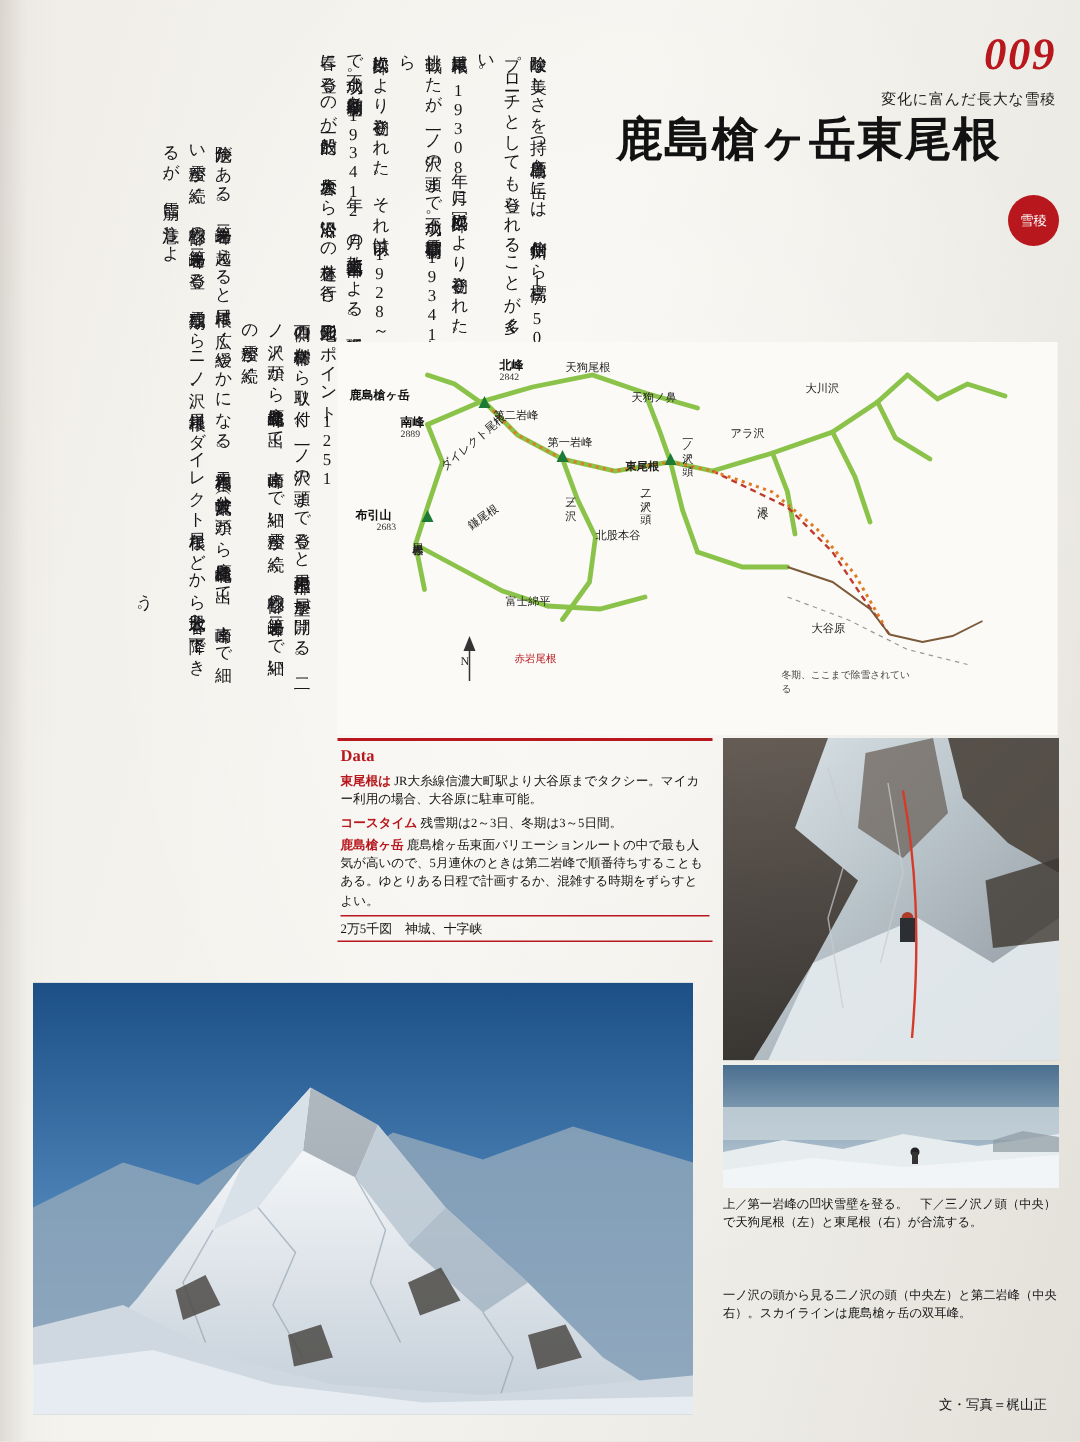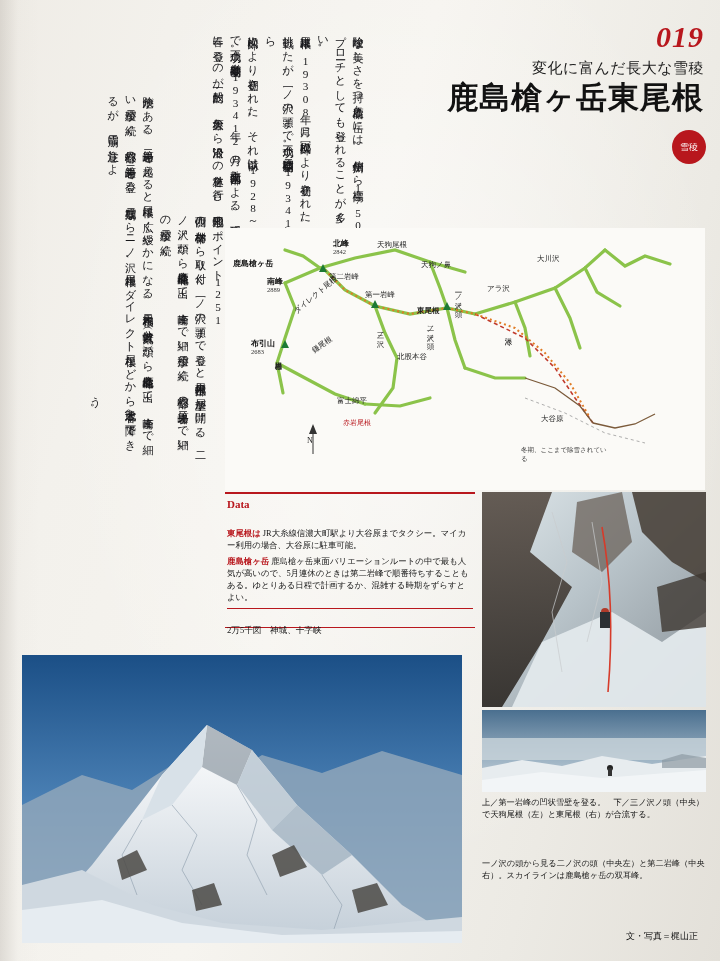--- a/index.html
+++ b/index.html
@@ -21,25 +21,25 @@
     pointer-events:none;
   }
 
   
   .hdr{position:absolute;right:16px;top:22px;width:330px;text-align:right;}
   .num{
     font-family:"Liberation Serif", serif;
     font-style:italic;font-weight:bold;font-size:30px;color:#b8171d;
     letter-spacing:1px;line-height:1;
   }
-  .subttl{font-size:15px;color:#1b1b1b;margin-top:7px;letter-spacing:0.5px;}
+  .subttl{font-size:10px;color:#1b1b1b;margin-top:7px;letter-spacing:0.5px;}
   .area{font-size:10.5px;color:#b8171d;margin-top:6px;font-weight:bold;}
   .ttl{
     font-size:31px;font-weight:bold;color:#121212;margin-top:2px;
-    letter-spacing:1px;line-height:1.15;
+    letter-spacing:1px;line-height:1.15;text-align:center;
   }
   .stamp{
     position:absolute;right:-2px;top:108px;width:34px;height:34px;border-radius:50%;
     background:#b8171d;color:#fff;font-size:9px;line-height:11px;
     display:flex;align-items:center;justify-content:center;text-align:center;
     letter-spacing:0;
   }
 
   
   .bodytext{
@@ -64,43 +64,43 @@
   .maplabel.el{font-size:6.5px;color:#333;}
   .maplabel.rd{color:#b8171d;font-size:7px;}
   .compass{position:absolute;font-size:8px;color:#222;text-align:center;}
 
   
   .databox{
     position:absolute;left:225px;top:492px;width:250px;height:136px;
     border-top:2px solid #b8171d;border-bottom:1px solid #b8171d;
     padding:4px 2px 0 2px;box-sizing:border-box;
   }
-  .dtitle{font-size:11px;font-weight:bold;color:#b8171d;margin-bottom:18px;}
+  .dtitle{font-size:11px;font-weight:bold;color:#b8171d;margin-bottom:5px;}
   .drow{font-size:8.4px;line-height:12.3px;color:#141414;margin-bottom:3px;}
   .dkey{color:#b8171d;font-weight:bold;}
-  .dfoot{font-size:8.6px;color:#141414;border-top:1px solid #b8171d;padding-top:16px;margin-top:2px;}
+  .dfoot{font-size:8.6px;color:#141414;border-top:1px solid #b8171d;padding-top:3px;margin-top:2px;}
 
   
   .photo{position:absolute;overflow:hidden;}
   .ph-right-top{left:482px;top:492px;width:224px;height:215px;}
   .ph-right-bot{left:482px;top:710px;width:224px;height:82px;}
   .ph-main{left:22px;top:655px;width:440px;height:288px;}
 
   .cap{position:absolute;font-size:8.2px;line-height:12.4px;color:#151515;}
   .cap1{left:482px;top:797px;width:224px;}
   .cap2{left:482px;top:858px;width:224px;}
   .credit{position:absolute;right:22px;bottom:18px;font-size:9px;color:#151515;}
 </style>
 </head>
 <body>
 
 <div class="page">
 
   <div class="hdr">
-    <div class="num">019</div>
+    <div class="num">009</div>
     <div class="subttl">変化に富んだ長大な雪稜</div>
     <div class="ttl">鹿島槍ヶ岳東尾根</div>
     <div class="stamp">雪稜</div>
   </div>
 
   <div class="bodytext">
     <div class="col" style="height:400px">峻険な美しさを持つ鹿島槍ヶ岳には、信州側から標高1750ｍの東尾根と天狗尾根が突き上げている。天狗尾根は鹿島槍北峰へのアプローチとしても登られることが多く、東尾根は鹿島槍東面バリエーションルートの中で、最も人気が高い。</div>
     <div class="col" style="height:400px">東尾根は、1930年8月に冠松次郎により初登された。それ以前は1928～30年に3回、京大山岳部が積雪期に挑戦したが、一ノ沢の頭まで不成功。積雪期初登は1934年12月の立教大山岳部による。現在では雪のあるあるから</div>
     <div class="col" style="height:400px">松次郎により初登された。それ以前は1928～30年に3回、京大山岳部が積雪期に挑戦したが、一ノ沢の頭まで不成功。厳冬期初登は1934年12月の立教大山岳部による。現在では雪のあるあるからいのだ。</div>
     <div class="col" style="height:400px">春に登るのが一般的だ。大谷原から冷沢沿いの林道を行き、地形図のポイント1251</div>
@@ -157,50 +157,54 @@
       <g stroke="#999" stroke-width="0.8" fill="none" stroke-dasharray="3 3">
         <path d="M300 170 L340 185 L380 205 L420 215"></path>
       </g>
     </svg>
 
     <div class="maplabel pk" style="left:8px;top:30px">鹿島槍ヶ岳</div>
     <div class="maplabel pk" style="left:108px;top:10px">北峰</div>
     <div class="maplabel el" style="left:108px;top:20px">2842</div>
     <div class="maplabel pk" style="left:42px;top:48px">南峰</div>
     <div class="maplabel el" style="left:42px;top:58px">2889</div>
-    <div class="maplabel pk" style="left:26px;top:110px">布引山</div>
+    <div class="maplabel pk" style="left:12px;top:110px">布引山</div>
     <div class="maplabel el" style="left:26px;top:120px">2683</div>
 
     <div class="maplabel" style="left:152px;top:12px">天狗尾根</div>
     <div class="maplabel" style="left:196px;top:32px">天狗ノ鼻</div>
     <div class="maplabel" style="left:140px;top:62px">第一岩峰</div>
     <div class="maplabel" style="left:104px;top:44px">第二岩峰</div>
     <div class="maplabel" style="left:192px;top:78px;font-weight:bold">東尾根</div>
     <div class="maplabel" style="left:228px;top:60px;writing-mode:vertical-rl">一ノ沢ノ頭</div>
     <div class="maplabel" style="left:200px;top:92px;writing-mode:vertical-rl">二ノ沢ノ頭</div>
     <div class="maplabel" style="left:64px;top:62px;transform:rotate(-40deg)">ダイレクト尾根</div>
     <div class="maplabel" style="left:86px;top:112px;transform:rotate(-35deg)">鎌尾根</div>
     <div class="maplabel" style="left:48px;top:128px;writing-mode:vertical-rl">赤岩尾根</div>
     <div class="maplabel" style="left:172px;top:124px">北股本谷</div>
     <div class="maplabel" style="left:150px;top:98px;writing-mode:vertical-rl">三ノ沢</div>
     <div class="maplabel" style="left:262px;top:56px">アラ沢</div>
     <div class="maplabel" style="left:312px;top:26px">大川沢</div>
     <div class="maplabel" style="left:278px;top:104px;writing-mode:vertical-rl">冷沢</div>
     <div class="maplabel" style="left:112px;top:168px">富士綿平</div>
-    <div class="maplabel rd" style="left:118px;top:190px">赤岩尾根</div>
+    <div class="maplabel rd" style="left:118px;top:206px">赤岩尾根</div>
     <div class="maplabel" style="left:316px;top:186px">大谷原</div>
     <div class="maplabel" style="left:296px;top:218px;color:#444;font-size:6.5px;width:90px;white-space:normal">冬期、ここまで除雪されている</div>
     <div class="compass" style="left:82px;top:208px">N</div>
   </div>
 
   <div class="databox">
     <div class="dtitle">Data</div>
     <div class="drow">
       <span class="dkey">東尾根は</span>
       <span>JR大糸線信濃大町駅より大谷原までタクシー。マイカー利用の場合、大谷原に駐車可能。</span>
+    </div>
+    <div class="drow">
+      <span class="dkey">コースタイム</span>
+      <span>残雪期は2～3日、冬期は3～5日間。</span>
     </div>
     <div class="drow">
       <span class="dkey">鹿島槍ヶ岳</span>
       <span>鹿島槍ヶ岳東面バリエーションルートの中で最も人気が高いので、5月連休のときは第二岩峰で順番待ちすることもある。ゆとりある日程で計画するか、混雑する時期をずらすとよい。</span>
     </div>
     <div class="dfoot">2万5千図　神城、十字峡</div>
   </div>
 
   <div class="photo ph-right-top">
     <svg width="224" height="215" viewBox="0 0 224 215">

